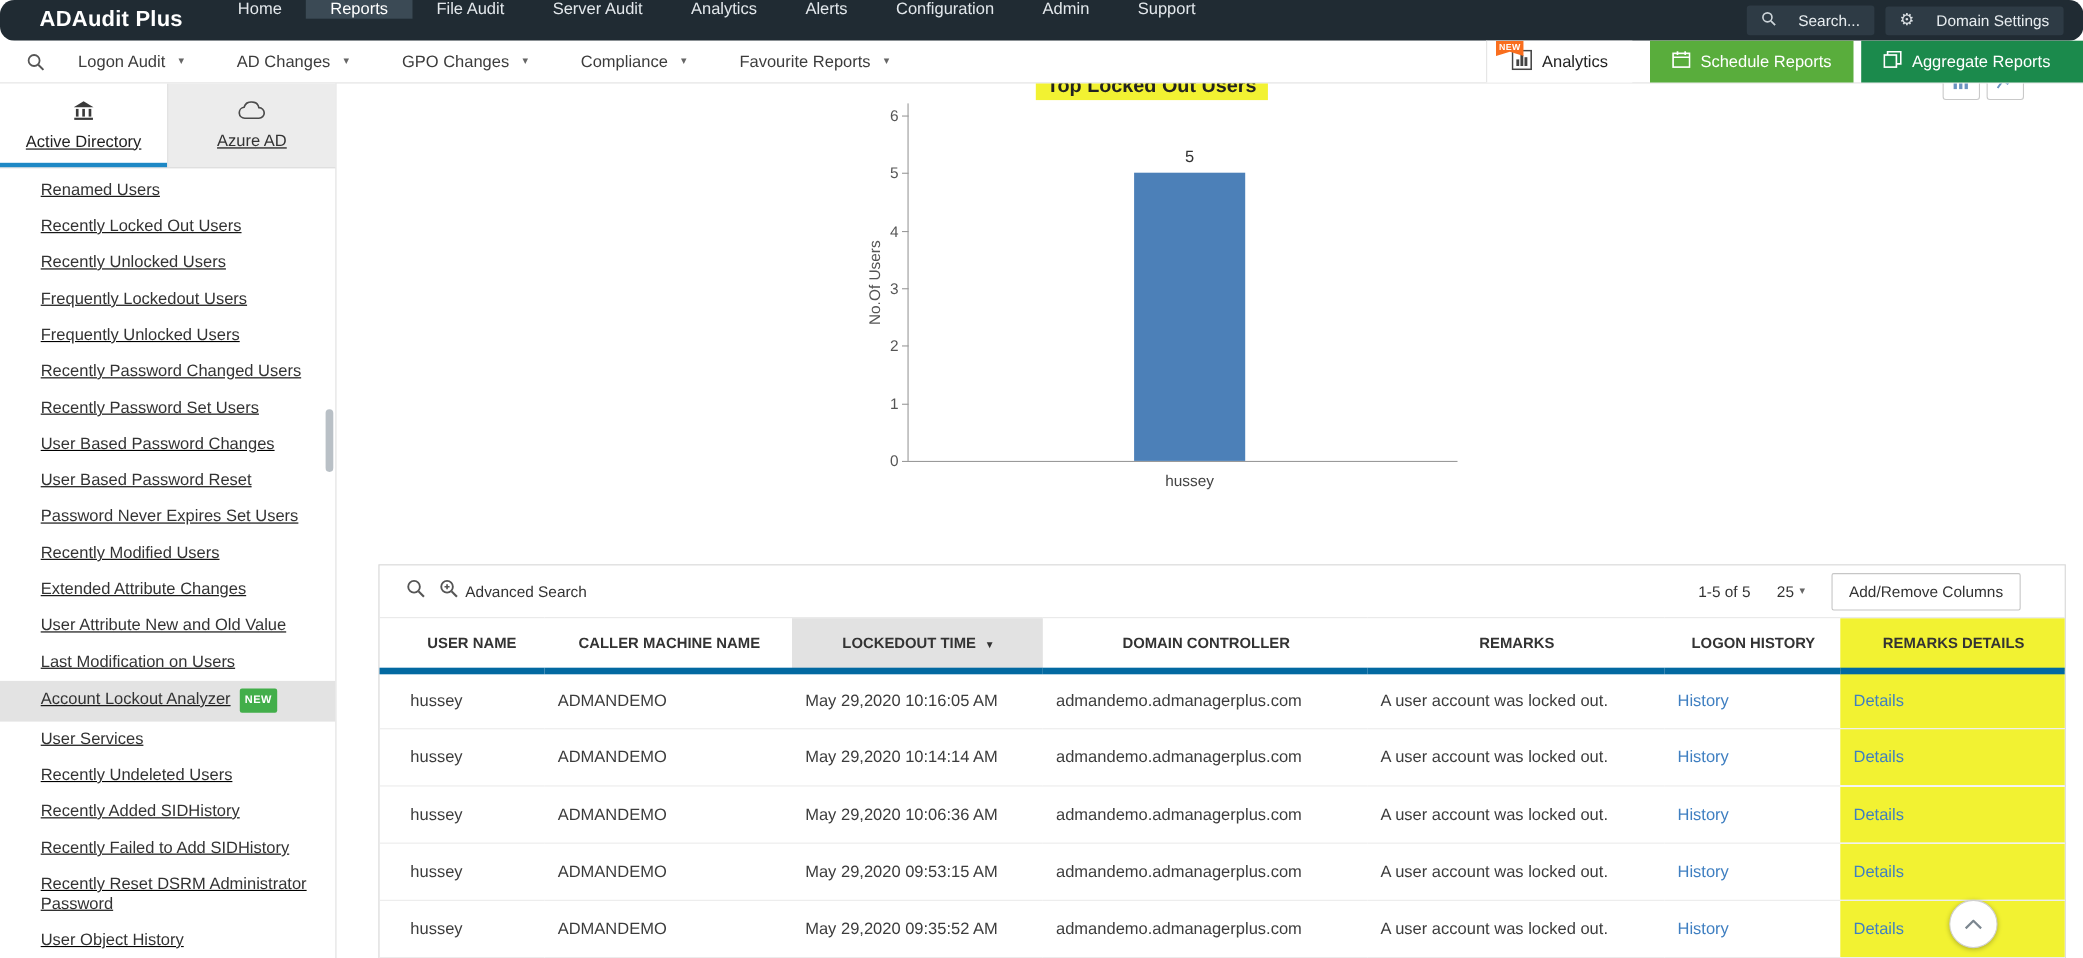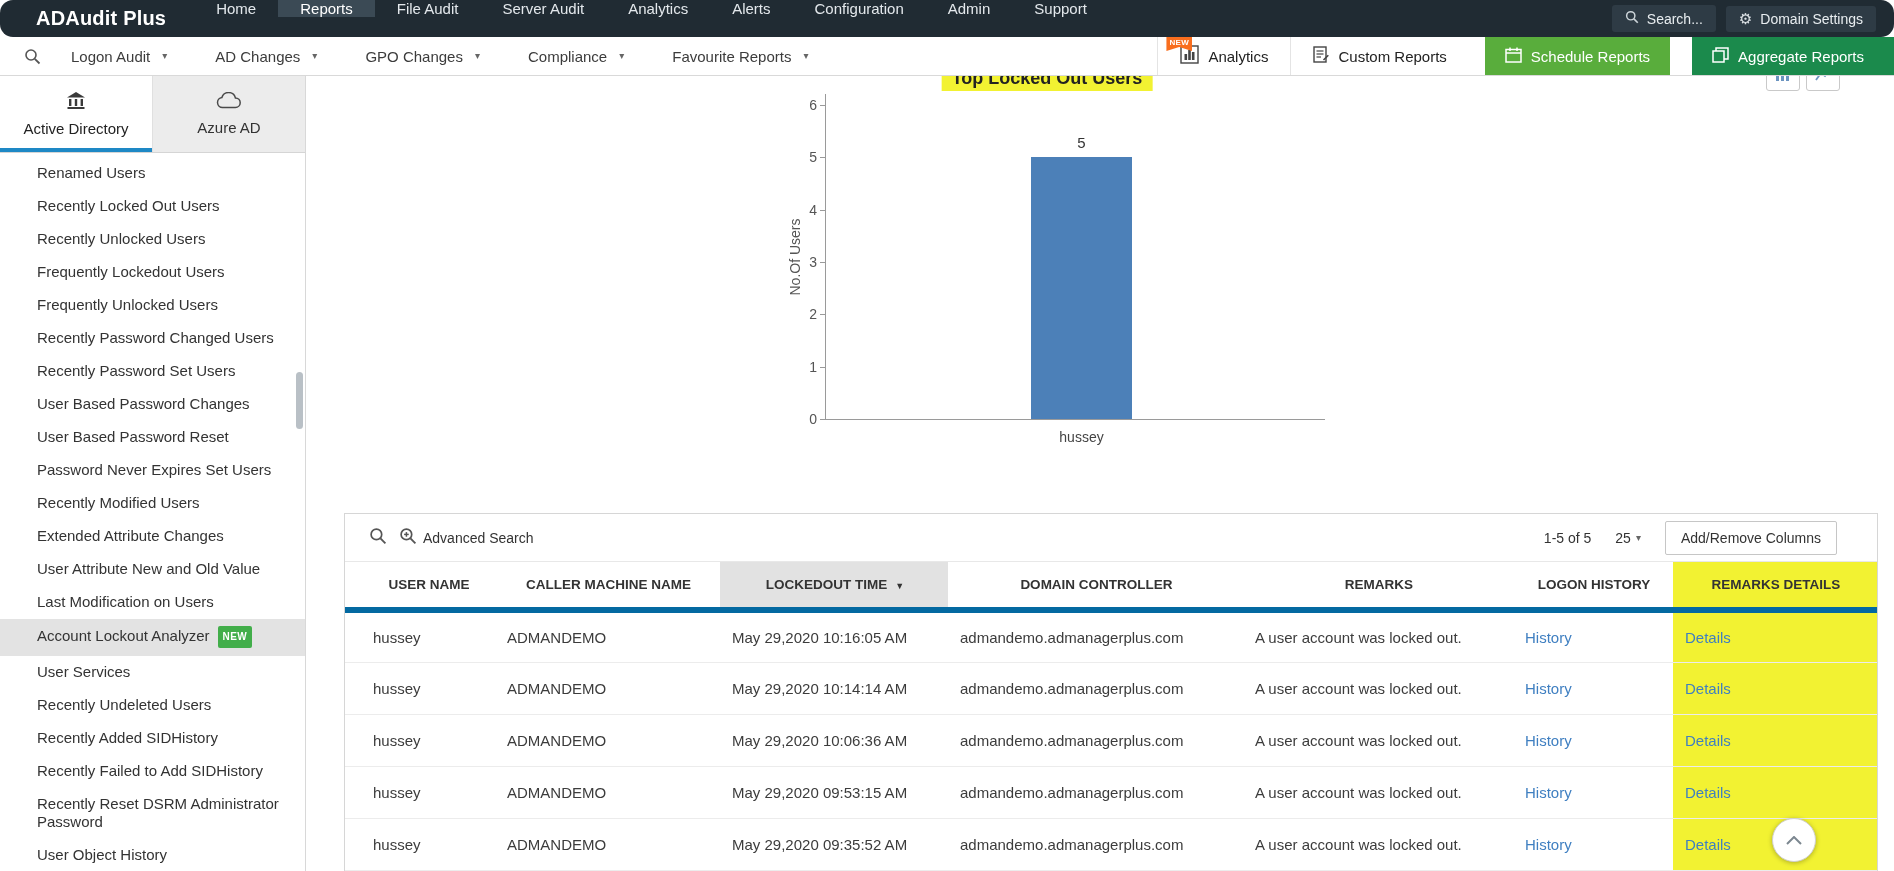--- a/index.html
+++ b/index.html
@@ -6,42 +6,42 @@
   html,body { width:1894px; height:871px; overflow:hidden; background:#fff;
               font-family:"Liberation Sans", sans-serif; }
 
   
   .topnav { height:37px; background:#202b33; display:flex; align-items:stretch; color:#fff;border-radius:13px; }
   .brand { font-size:20px; font-weight:bold; padding:0 28px 0 36px; display:flex; align-items:center; letter-spacing:.2px; }
   .nav-items { display:flex; align-items:flex-start; }
   .nav-item { padding:0 22px; display:flex; align-items:center; font-size:15px; color:#e3e8ec; cursor:pointer; }
   .nav-item.active { background:#3b4a55; color:#fff; }
   .nav-right { margin-left:auto; display:flex; align-items:center; gap:10px; padding-right:18px; }
-  .nav-pill { display:flex; align-items:center; gap:8px; background:#2e3b45; border-radius:3px; padding:5px 13px; font-size:14px; color:#e8edf0; cursor:pointer; }
+  .nav-pill { display:flex; align-items:center; gap:20px; background:#2e3b45; border-radius:3px; padding:5px 13px; font-size:14px; color:#e8edf0; cursor:pointer; }
   .gear-glyph { font-size:15px; color:#dce1e5; line-height:1; }
 
   
   .toolbar { height:39px; background:#fff; border-bottom:1px solid #d9d9d9; display:flex; align-items:stretch; }
   .tb-left { display:flex; align-items:center; padding-left:24px; }
   .tb-search { display:flex; align-items:center; margin-right:30px; cursor:pointer; }
   .tb-menu { display:flex; align-items:center; gap:12px; font-size:15px; color:#3c3c3c; margin-right:48px; cursor:pointer; }
   .caret { font-size:10px; color:#666; line-height:1; }
   .tb-right { margin-left:auto; display:flex; align-items:stretch; }
   .tb-flat { position:relative; display:flex; align-items:center; gap:9px; padding:0 22px; font-size:15px; color:#222; border-left:1px solid #e4e4e4; cursor:pointer; background:#fff; }
   .new-ribbon { position:absolute; top:0; left:8px; background:#f96e1e; color:#fff; font-size:8px; font-weight:bold; padding:2px 3px 4px; line-height:1; letter-spacing:.3px;
                 clip-path: polygon(0 0,100% 0,100% 100%,50% 72%,0 100%); }
   .tb-btn { display:flex; align-items:center; gap:9px; padding:0 20px; font-size:15px; color:#fff; border:none; cursor:pointer; }
   .tb-btn.green { background:#59ad3c; margin-left:16px; }
-  .tb-btn.dgreen { background:#1b8a4c; margin-left:22px; padding-right:30px; }
+  .tb-btn.dgreen { background:#1b8a4c; margin-left:7px; padding-right:30px; }
 
   
   .body-row { display:flex; height:795px; }
 
   
-  .sidebar { width:306px; flex-shrink:0; border-right:1px solid #d8d8d8; background:#fff; position:relative; overflow:hidden; }
+  .sidebar { width:306px; flex-shrink:0; border-right:1px solid #d8d8d8; background:#fff; position:relative; overflow:hidden;text-decoration:underline; }
   .side-tabs { height:77px; display:flex; border-bottom:1px solid #d5d5d5; }
   .side-tab { flex:1; display:flex; flex-direction:column; align-items:center; justify-content:center; gap:7px; font-size:15px; color:#222; position:relative; cursor:pointer; background:#fff; }
   .side-tab.inactive { background:#ececec; border-left:1px solid #e0e0e0; color:#333; }
   .side-tab.active::after { content:''; position:absolute; bottom:0; left:0; right:0; height:4px; background:#1e88c5; }
   .side-list { list-style:none; padding-top:4px; font-size:15px; color:#333; }
   .side-list li { padding:7px 12px 8px 37px; line-height:18px; cursor:pointer; }
   .side-list li.selected { background:#e3e3e3; }
   .badge-new { display:inline-block; background:#42ae4a; color:#fff; font-size:10px; font-weight:bold; padding:2px 5px; border-radius:2px; margin-left:8px; vertical-align:1px; letter-spacing:.4px; }
   .side-scroll-thumb { position:absolute; right:2px; top:296px; width:7px; height:57px; background:#b9c0c6; border-radius:4px; cursor:pointer; }
 
@@ -153,32 +153,20 @@
       <span class="new-ribbon">NEW</span>
       <span>
         <svg width="19" height="19" viewBox="0 0 19 19">
             <rect x="1" y="1" width="17" height="17" fill="none" stroke="#444" stroke-width="1.4"></rect>
             <rect x="4.5" y="9" width="2.6" height="6" fill="#444"></rect>
             <rect x="8.2" y="5" width="2.6" height="10" fill="#444"></rect>
             <rect x="11.9" y="7" width="2.6" height="8" fill="#444"></rect>
           </svg>
       </span>
       <span>Analytics</span>
-    </div>
-    <div class="tb-flat">
-      <span>
-        <svg width="16" height="18" viewBox="0 0 16 18">
-            <rect x="1" y="1" width="12" height="15" fill="none" stroke="#444" stroke-width="1.4"></rect>
-            <line x1="3.5" y1="5" x2="10.5" y2="5" stroke="#444" stroke-width="1.2"></line>
-            <line x1="3.5" y1="8" x2="10.5" y2="8" stroke="#444" stroke-width="1.2"></line>
-            <line x1="3.5" y1="11" x2="8" y2="11" stroke="#444" stroke-width="1.2"></line>
-            <line x1="10.5" y1="14" x2="15.3" y2="9.2" stroke="#444" stroke-width="1.6"></line>
-          </svg>
-      </span>
-      <span>Custom Reports</span>
     </div>
     <button class="tb-btn green">
       <span>
         <svg width="17" height="16" viewBox="0 0 17 16">
             <rect x="1" y="2.5" width="15" height="12.5" fill="none" stroke="#fff" stroke-width="1.5"></rect>
             <line x1="1" y1="6" x2="16" y2="6" stroke="#fff" stroke-width="1.5"></line>
             <line x1="5" y1="0.5" x2="5" y2="4" stroke="#fff" stroke-width="1.5"></line>
             <line x1="12" y1="0.5" x2="12" y2="4" stroke="#fff" stroke-width="1.5"></line>
           </svg>
       </span>

